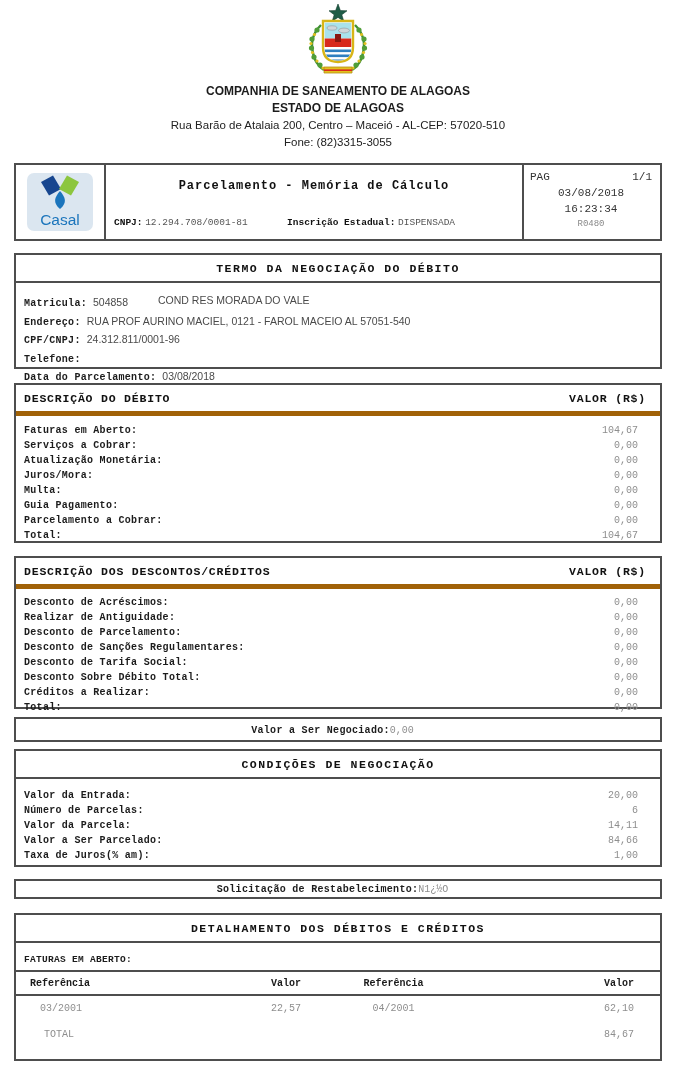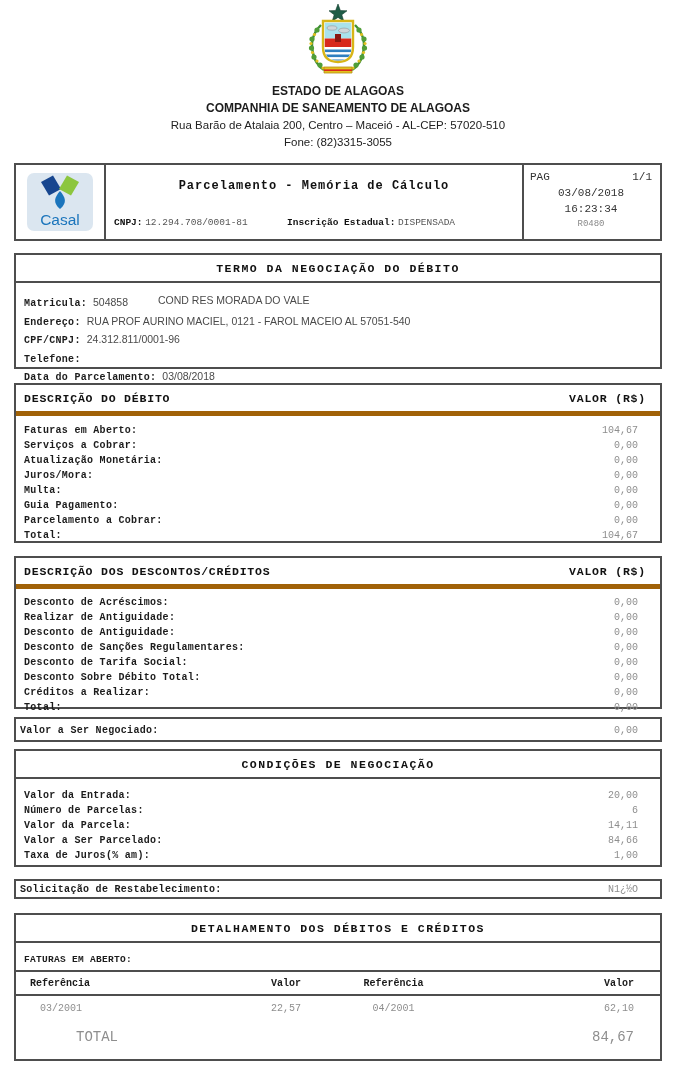--- a/index.html
+++ b/index.html
@@ -19,21 +19,21 @@
                  border-bottom:2px solid #4e4e4e;color:#111;}
   .table-head{display:flex;justify-content:space-between;align-items:baseline;
               padding:7px 14px 6px 8px;border-bottom:5px solid #a16207;
               font-family:"Liberation Mono","DejaVu Sans Mono",monospace;font-weight:bold;
               font-size:11.5px;letter-spacing:0.8px;color:#111;}
   .rows{padding:7px 22px 4px 8px;}
   .vrow{display:flex;justify-content:space-between;line-height:15px;}
   .lbl{font-family:"Liberation Mono","DejaVu Sans Mono",monospace;font-weight:bold;font-size:10px;
        letter-spacing:0.3px;color:#1c1c1c;white-space:pre;}
   .val{font-family:"Liberation Mono","DejaVu Sans Mono",monospace;font-size:10px;color:#8e8e8e;}
-  .single{display:flex;justify-content:space-between;align-items:center;padding:5px 22px 4px 4px;}
+  .single{display:flex;justify-content:center;align-items:center;padding:5px 22px 4px 11px;}
 
   
   .hdr{display:flex;height:100%;}
   .hdr-logo{width:88px;border-right:2px solid #4e4e4e;display:flex;align-items:center;justify-content:center;}
   .hdr-center{flex:1;border-right:2px solid #4e4e4e;position:relative;}
   .hdr-title{position:absolute;top:14px;left:0;width:100%;text-align:center;
              font-family:"Liberation Mono","DejaVu Sans Mono",monospace;font-weight:bold;
              font-size:12px;letter-spacing:1px;color:#111;}
   .hdr-cnpj{position:absolute;bottom:11px;left:8px;font-size:9.5px;}
   .hdr-cnpj .k{font-family:"Liberation Mono","DejaVu Sans Mono",monospace;font-weight:bold;color:#111;}
@@ -62,21 +62,21 @@
   .det-head .c4{text-align:right;padding-right:26px;}
   .det-head .hc{font-family:"Liberation Mono","DejaVu Sans Mono",monospace;font-weight:bold;
                 font-size:10px;color:#1c1c1c;}
   .det-row{padding-top:7px;}
   .det-row .dc{font-family:"Liberation Mono","DejaVu Sans Mono",monospace;font-size:10px;color:#8e8e8e;}
   .det-row .c1{padding-left:24px;}
   .det-row .c2{text-align:right;}
   .det-row .c3{text-align:center;}
   .det-row .c4{text-align:right;padding-right:26px;}
   .det-total{display:flex;justify-content:space-between;margin-top:15px;padding:0 26px 9px 28px;}
-  .det-total span{font-family:"Liberation Mono","DejaVu Sans Mono",monospace;font-size:14px;color:#8e8e8e;margin-left:32px;}
+  .det-total span{font-family:"Liberation Mono","DejaVu Sans Mono",monospace;font-size:10px;color:#8e8e8e;}
 </style>
 </head>
 <body>
 
 <div class="page">
 
   <div class="crest">
     <svg width="96" height="76" viewBox="0 0 96 76">
       <polygon points="48,1 50.4,7.6 57,7.8 51.8,11.8 53.8,18.2 48,14.4 42.2,18.2 44.2,11.8 39,7.8 45.6,7.6" fill="#1e5c46" stroke="#123c2c" stroke-width="0.6"></polygon>
       <path d="M31,22 Q19,34 23,50 Q25,61 34,67" fill="none" stroke="#3f8f33" stroke-width="2.4"></path>
@@ -118,22 +118,22 @@
         <rect x="34.5" y="46.5" width="27" height="2.6" fill="#2f7fc0"></rect>
         <rect x="34.5" y="51.5" width="27" height="2.6" fill="#2f7fc0"></rect>
         <rect x="34.5" y="56.5" width="27" height="2.6" fill="#2f7fc0"></rect>
       </g>
       <path d="M34,64 h28 v6 h-28 z" fill="#e3c020" stroke="#b58f12" stroke-width="0.8"></path>
       <rect x="34" y="66.4" width="28" height="1.6" fill="#d8291c"></rect>
     </svg>
   </div>
 
   <div class="letterhead">
+    <div class="lh-b">COMPANHIA DE SANEAMENTO DE ALAGOAS</div>
     <div class="lh-b">ESTADO DE ALAGOAS</div>
-    <div class="lh-b">COMPANHIA DE SANEAMENTO DE ALAGOAS</div>
     <div class="lh-r">Rua Barão de Atalaia 200, Centro – Maceió - AL-CEP: 57020-510</div>
     <div class="lh-r">Fone: (82)3315-3055</div>
   </div>
 
   <div class="box" style="top:163px;height:78px;">
     <div class="hdr">
       <div class="hdr-logo">
         <svg width="68" height="60" viewBox="0 0 68 60">
           <rect x="1" y="1" width="66" height="58" rx="7" fill="#dbe6f0"></rect>
           <polygon points="15,10 27,3.5 35,17 23,23.5" fill="#17468f"></polygon>
@@ -250,21 +250,21 @@
           <span class="lbl">Desconto de Acréscimos:</span>
           <span class="val">0,00</span>
         </div>
 
         <div class="vrow">
           <span class="lbl">Realizar de Antiguidade:</span>
           <span class="val">0,00</span>
         </div>
 
         <div class="vrow">
-          <span class="lbl">Desconto de Antiguidade:</span>
+          <span class="lbl">Desconto de Parcelamento:</span>
           <span class="val">0,00</span>
         </div>
 
         <div class="vrow">
           <span class="lbl">Desconto de Sanções Regulamentares:</span>
           <span class="val">0,00</span>
         </div>
 
         <div class="vrow">
           <span class="lbl">Desconto de Tarifa Social:</span>

